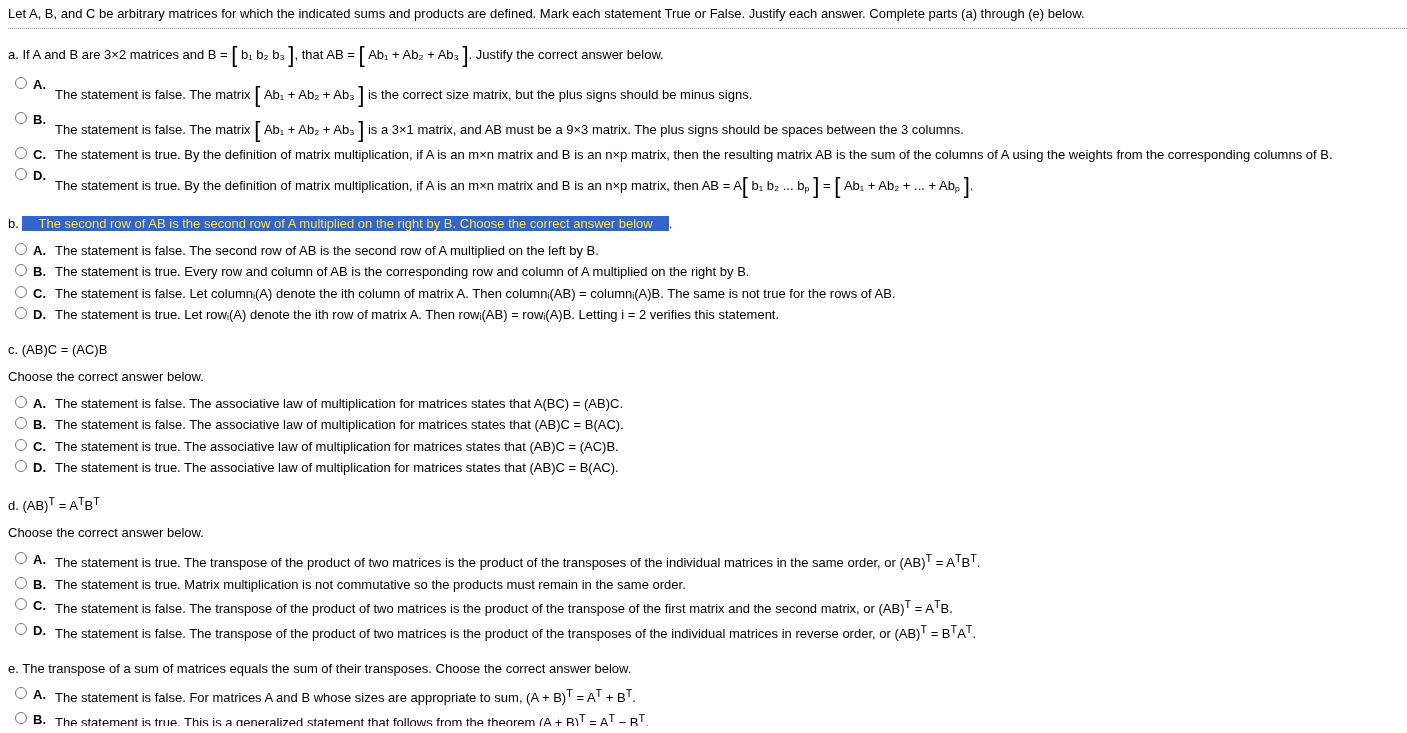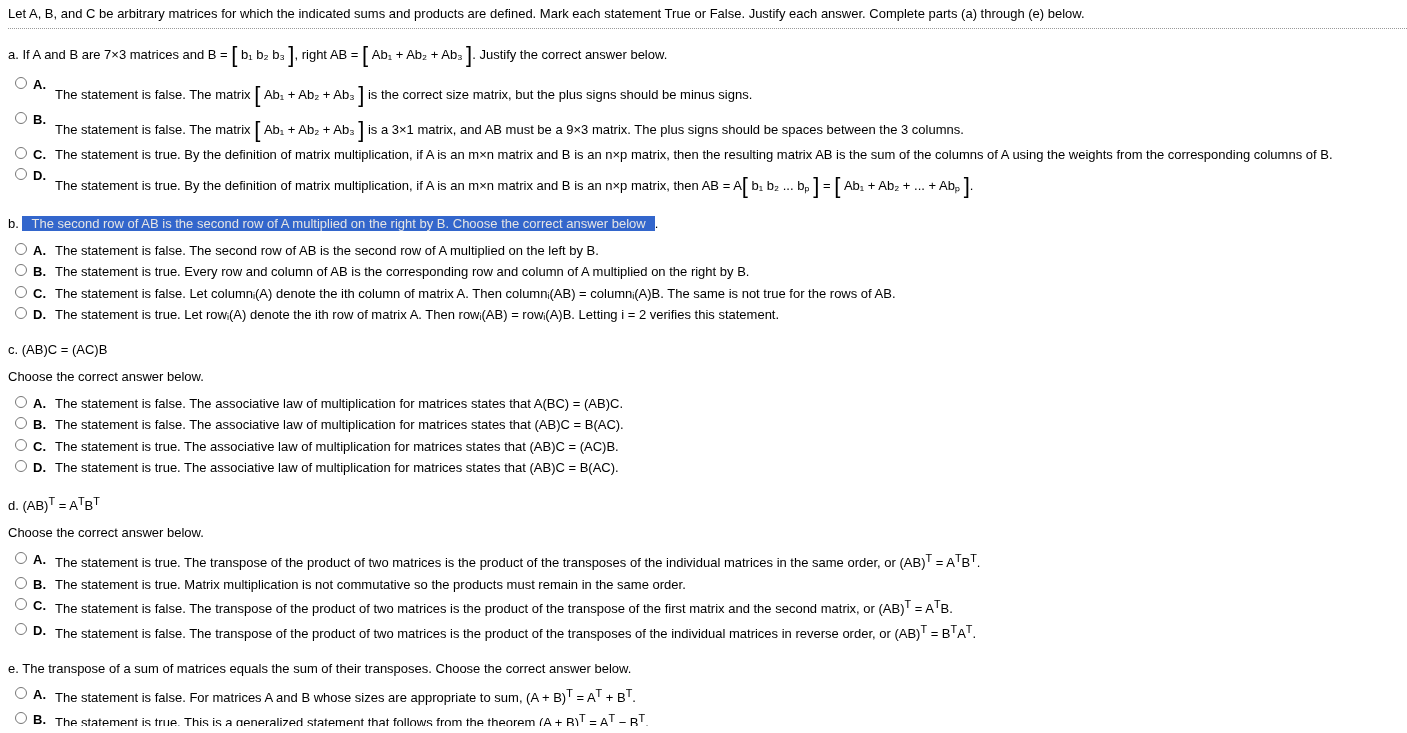--- a/index.html
+++ b/index.html
@@ -38,44 +38,44 @@
   .letter {
     flex: 0 0 auto;
     font-weight: bold;
     width: 22px;
   }
   .opt-text {
     flex: 1 1 auto;
   }
   .sel {
     background: #3366cc;
-    color: #e5e5e5;
-    padding: 0 9px;
+    color: #fde047;
+    padding: 0 16px;
   }
   .bracket-l, .bracket-r {
     font-size: 22px;
     position: relative;
     top: 3px;
     font-family: 'Arial Narrow', Arial, sans-serif;
   }
   input[type="radio"] {
     width: 12px;
     height: 12px;
   }
   .nowrap { white-space: nowrap; }
 </style>
 </head>
 <body>
 
 <div class="intro">Let A, B, and C be arbitrary matrices for which the indicated sums and products are defined. Mark each statement True or False. Justify each answer. Complete parts (a) through (e) below.</div>
 
 <div class="q-block">
   <div class="q-stem">
-    <span>a. If A and B are 7×3 matrices and B =</span>
-    <span class="nowrap"><span class="bracket-l">[</span>&nbsp;<span>b₁  b₂  b₃</span>&nbsp;<span class="bracket-r">]</span></span><span>, right AB =</span>
+    <span>a. If A and B are 3×2 matrices and B =</span>
+    <span class="nowrap"><span class="bracket-l">[</span>&nbsp;<span>b₁  b₂  b₃</span>&nbsp;<span class="bracket-r">]</span></span><span>, that AB =</span>
     <span class="nowrap"><span class="bracket-l">[</span>&nbsp;<span>Ab₁ + Ab₂ + Ab₃</span>&nbsp;<span class="bracket-r">]</span></span><span>. Justify the correct answer below.</span>
   </div>
   <div class="options">
     <div class="opt-row">
       <input type="radio" class="radio" name="qa" style="">
       <span class="letter">A.</span>
       <span class="opt-text">
         <span>The statement is false. The matrix </span><span class="nowrap"><span class="bracket-l">[</span>&nbsp;<span>Ab₁ + Ab₂ + Ab₃</span>&nbsp;<span class="bracket-r">]</span></span><span> is the correct size matrix, but the plus signs should be minus signs.</span>
       </span>
     </div>

